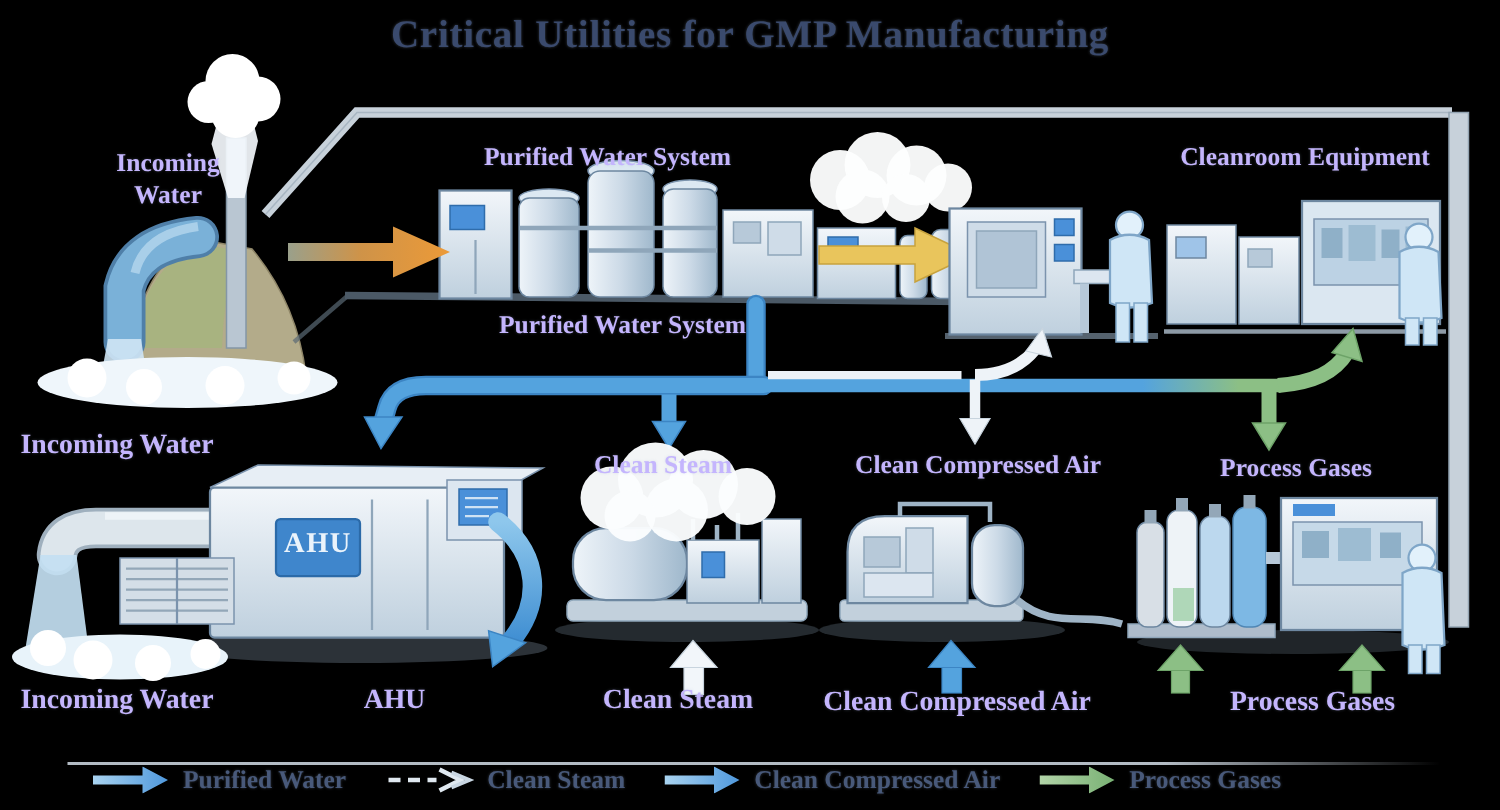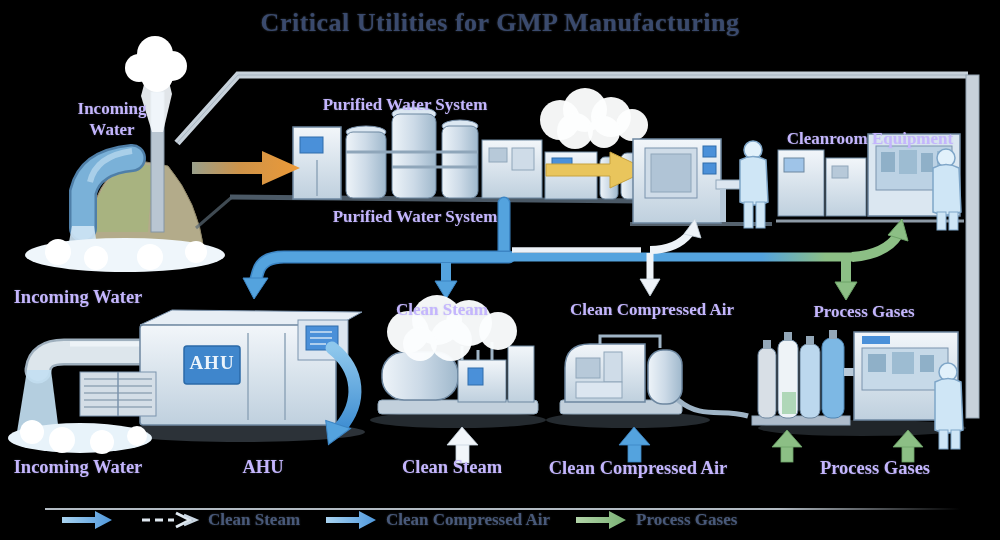--- a/index.html
+++ b/index.html
@@ -276,21 +276,21 @@
       <rect x="902" y="446" width="12" height="16" fill="#8cbf85" stroke="#6da368" stroke-width=".8"></rect>
       <polygon points="893,447 908,430 923,447" fill="#8cbf85" stroke="#6da368" stroke-width=".8"></polygon>
     </g>
   </g>
 </svg>
 
 <div class="ttl">Critical Utilities for GMP Manufacturing</div>
 
 <div class="lbl wrap" style="left:57px;top:98px;width:110px;transform:none;margin-left:-55px;left:112px;">Incoming Water</div>
 <div class="lbl" style="left:405px;top:95px;">Purified Water System</div>
-<div class="lbl" style="left:870px;top:95px;margin-top:34px;">Cleanroom Equipment</div>
+<div class="lbl" style="left:870px;top:95px;">Cleanroom Equipment</div>
 <div class="lbl" style="left:415px;top:207px;">Purified Water System</div>
 <div class="lbl big" style="left:78px;top:287px;">Incoming Water</div>
 <div class="lbl" style="left:442px;top:300px;">Clean Steam</div>
 <div class="lbl" style="left:652px;top:300px;">Clean Compressed Air</div>
 <div class="lbl" style="left:864px;top:302px;">Process Gases</div>
 
 <div class="lbl big" style="left:78px;top:457px;">Incoming Water</div>
 <div class="lbl big" style="left:263px;top:457px;">AHU</div>
 <div class="lbl big" style="left:452px;top:457px;">Clean Steam</div>
 <div class="lbl big" style="left:638px;top:458px;">Clean Compressed Air</div>
@@ -303,20 +303,21 @@
   <div class="item">
     <svg width="52" height="18">
       <defs>
             <linearGradient id="lgB1" x1="0" y1="0" x2="1" y2="0">
         <stop offset="0" stop-color="#a9d3f0"></stop>
               <stop offset="1" stop-color="#4f98dc"></stop>
             </linearGradient>
           </defs>
       <polygon points="0,6 33,6 33,0 50,9 33,18 33,12 0,12" fill="url(#lgB1)"></polygon>
     </svg>
+    <span class="txt">Purified Water</span>
   </div>
   <div class="item">
     <svg width="60" height="18">
       <line x1="2" y1="9" x2="34" y2="9" stroke="#dfe8f0" stroke-width="3" stroke-dasharray="8 5"></line>
       <path d="M36,2 L50,9 L36,16" fill="none" stroke="#dfe8f0" stroke-width="3"></path>
       <path d="M44,4 L56,9 L44,14" fill="none" stroke="#c9d6e2" stroke-width="2.5"></path>
     </svg>
     <span class="txt">Clean Steam</span>
   </div>
   <div class="item">

